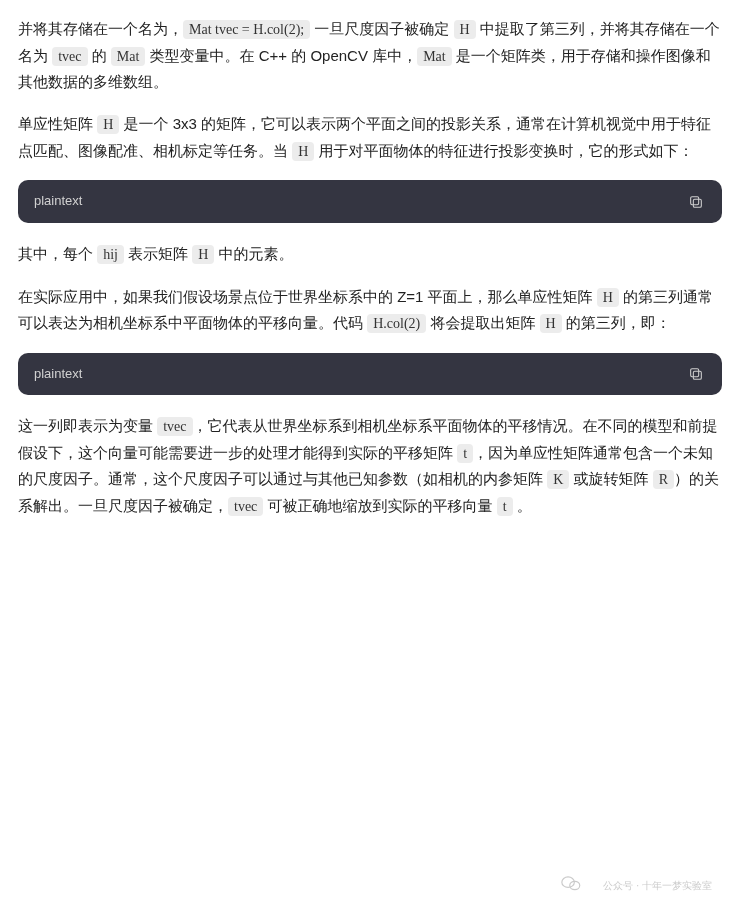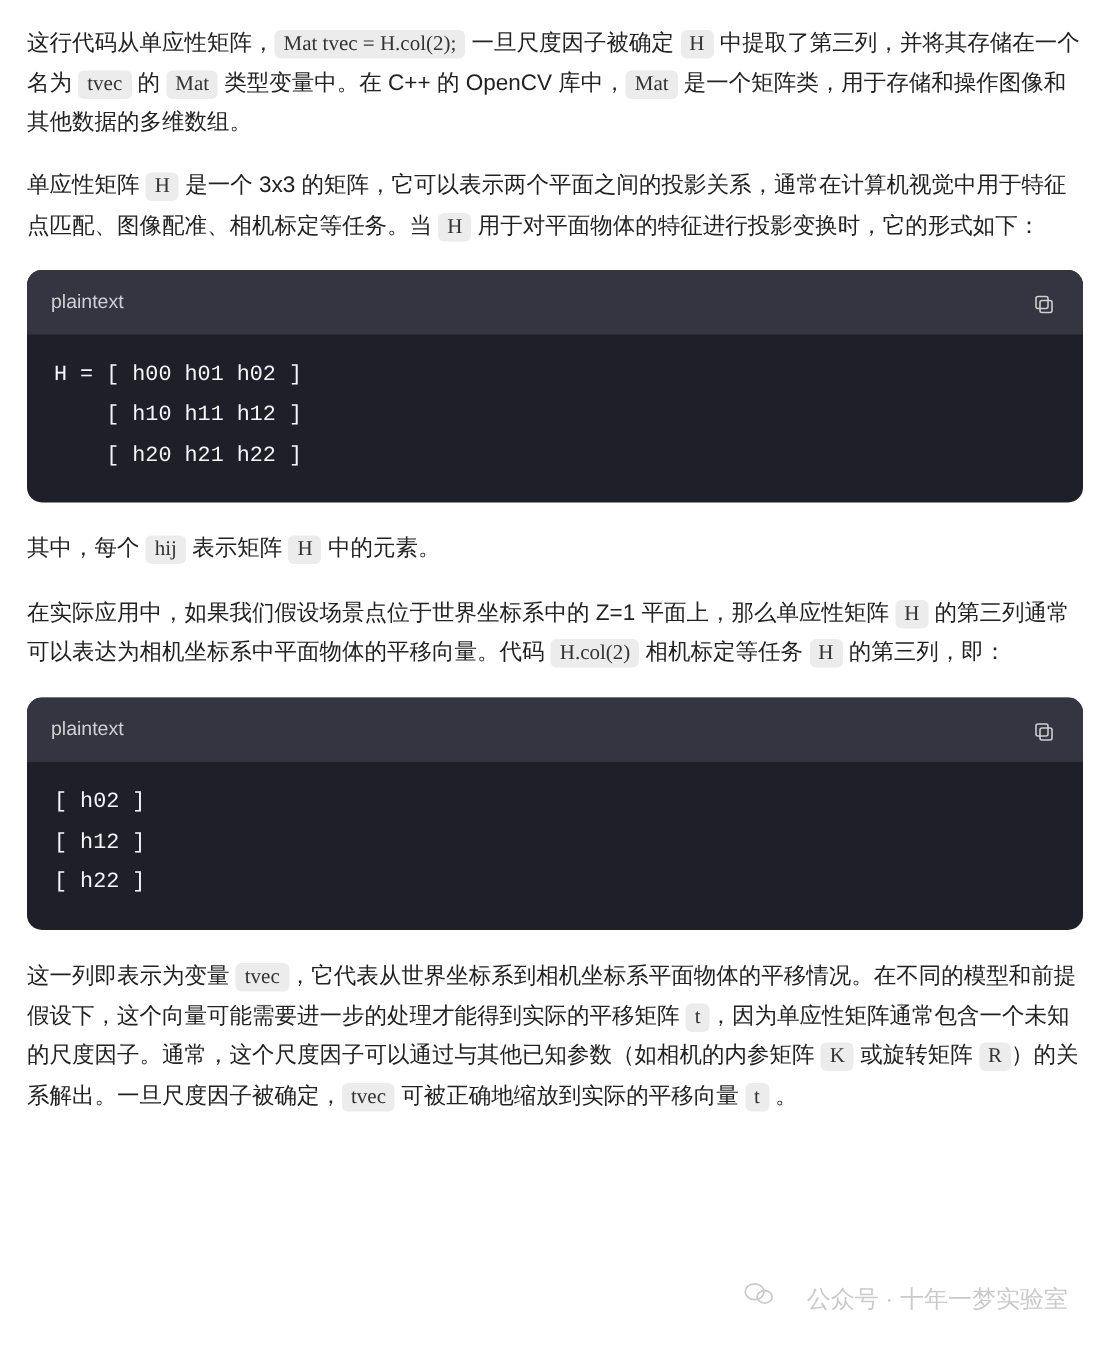--- a/index.html
+++ b/index.html
@@ -30,21 +30,21 @@
       margin-bottom: 18px;
       overflow: hidden;
     }
     .code-header {
       background: #343541;
       color: #d1d1d1;
       font-size: 13px;
       padding: 10px 16px;
       display: flex;
       justify-content: space-between;
-      align-items: flex-end;
+      align-items: center;
     }
     .code-header-label {
       font-family: -apple-system, BlinkMacSystemFont, sans-serif;
     }
     .copy-btn {
       width: 20px;
       height: 20px;
       display: flex;
       align-items: center;
       justify-content: center;
@@ -62,81 +62,75 @@
       padding: 14px 18px 18px 18px;
       color: #f5f5f5;
       font-family: "SFMono-Regular", Consolas, "Liberation Mono", Menlo, monospace;
       font-size: 14.5px;
       line-height: 1.85;
       white-space: pre;
     }
     .watermark {
       position: fixed;
       right: 28px;
-      bottom: 20px;
+      bottom: 4px;
       color: #bdbdbd;
-      font-size: 16px;
+      font-size: 10px;
       display: flex;
       align-items: center;
       gap: 22px;
       opacity: 0.8;
       pointer-events: none;
     }
     .watermark-icon {
       display:inline-block;
     }
     .watermark-icon svg { stroke:#bdbdbd; fill:none; stroke-width:1.4; }
   </style>
 </head>
 <body>
 
 <p>
-  <span>这行代码从单应性矩阵，</span><code class="inline">Mat tvec = H.col(2);</code><span> 一旦尺度因子被确定 </span><code class="inline">H</code><span> 中提取了第三列，并将其存储在一个名为 </span><code class="inline">tvec</code><span> 的 </span><code class="inline">Mat</code><span> 类型变量中。在 C++ 的 OpenCV 库中，</span><code class="inline">Mat</code><span> 是一个矩阵类，用于存储和操作图像和其他数据的多维数组。</span>
+  <span>并将其存储在一个名为，</span><code class="inline">Mat tvec = H.col(2);</code><span> 一旦尺度因子被确定 </span><code class="inline">H</code><span> 中提取了第三列，并将其存储在一个名为 </span><code class="inline">tvec</code><span> 的 </span><code class="inline">Mat</code><span> 类型变量中。在 C++ 的 OpenCV 库中，</span><code class="inline">Mat</code><span> 是一个矩阵类，用于存储和操作图像和其他数据的多维数组。</span>
 </p>
 
 <p>
   <span>单应性矩阵 </span><code class="inline">H</code><span> 是一个 3x3 的矩阵，它可以表示两个平面之间的投影关系，通常在计算机视觉中用于特征点匹配、图像配准、相机标定等任务。当 </span><code class="inline">H</code><span> 用于对平面物体的特征进行投影变换时，它的形式如下：</span>
 </p>
 
 <div class="code-block">
   <div class="code-header">
     <span class="code-header-label">plaintext</span>
     <span class="copy-btn">
       <svg viewBox="0 0 24 24">
           <rect x="8" y="8" width="12" height="12" rx="2"></rect>
           <rect x="4" y="4" width="12" height="12" rx="2"></rect>
         </svg>
     </span>
   </div>
-  <pre>H = [ h00 h01 h02 ]
-    [ h10 h11 h12 ]
-    [ h20 h21 h22 ]</pre>
 </div>
 
 <p>
   <span>其中，每个 </span><code class="inline">hij</code><span> 表示矩阵 </span><code class="inline">H</code><span> 中的元素。</span>
 </p>
 
 <p>
-  <span>在实际应用中，如果我们假设场景点位于世界坐标系中的 Z=1 平面上，那么单应性矩阵 </span><code class="inline">H</code><span> 的第三列通常可以表达为相机坐标系中平面物体的平移向量。代码 </span><code class="inline">H.col(2)</code><span> 相机标定等任务 </span><code class="inline">H</code><span> 的第三列，即：</span>
+  <span>在实际应用中，如果我们假设场景点位于世界坐标系中的 Z=1 平面上，那么单应性矩阵 </span><code class="inline">H</code><span> 的第三列通常可以表达为相机坐标系中平面物体的平移向量。代码 </span><code class="inline">H.col(2)</code><span> 将会提取出矩阵 </span><code class="inline">H</code><span> 的第三列，即：</span>
 </p>
 
 <div class="code-block">
   <div class="code-header">
     <span class="code-header-label">plaintext</span>
     <span class="copy-btn">
       <svg viewBox="0 0 24 24">
           <rect x="8" y="8" width="12" height="12" rx="2"></rect>
           <rect x="4" y="4" width="12" height="12" rx="2"></rect>
         </svg>
     </span>
   </div>
-  <pre>[ h02 ]
-[ h12 ]
-[ h22 ]</pre>
 </div>
 
 <p>
   <span>这一列即表示为变量 </span><code class="inline">tvec</code><span>，它代表从世界坐标系到相机坐标系平面物体的平移情况。在不同的模型和前提假设下，这个向量可能需要进一步的处理才能得到实际的平移矩阵 </span><code class="inline">t</code><span>，因为单应性矩阵通常包含一个未知的尺度因子。通常，这个尺度因子可以通过与其他已知参数（如相机的内参矩阵 </span><code class="inline">K</code><span> 或旋转矩阵 </span><code class="inline">R</code><span>）的关系解出。一旦尺度因子被确定，</span><code class="inline">tvec</code><span> 可被正确地缩放到实际的平移向量 </span><code class="inline">t</code><span> 。</span>
 </p>
 
 <div class="watermark">
   <span class="watermark-icon">
     <svg width="20" height="18" viewBox="0 0 24 20">
         <ellipse cx="8.5" cy="9" rx="7.5" ry="6.3"></ellipse>

